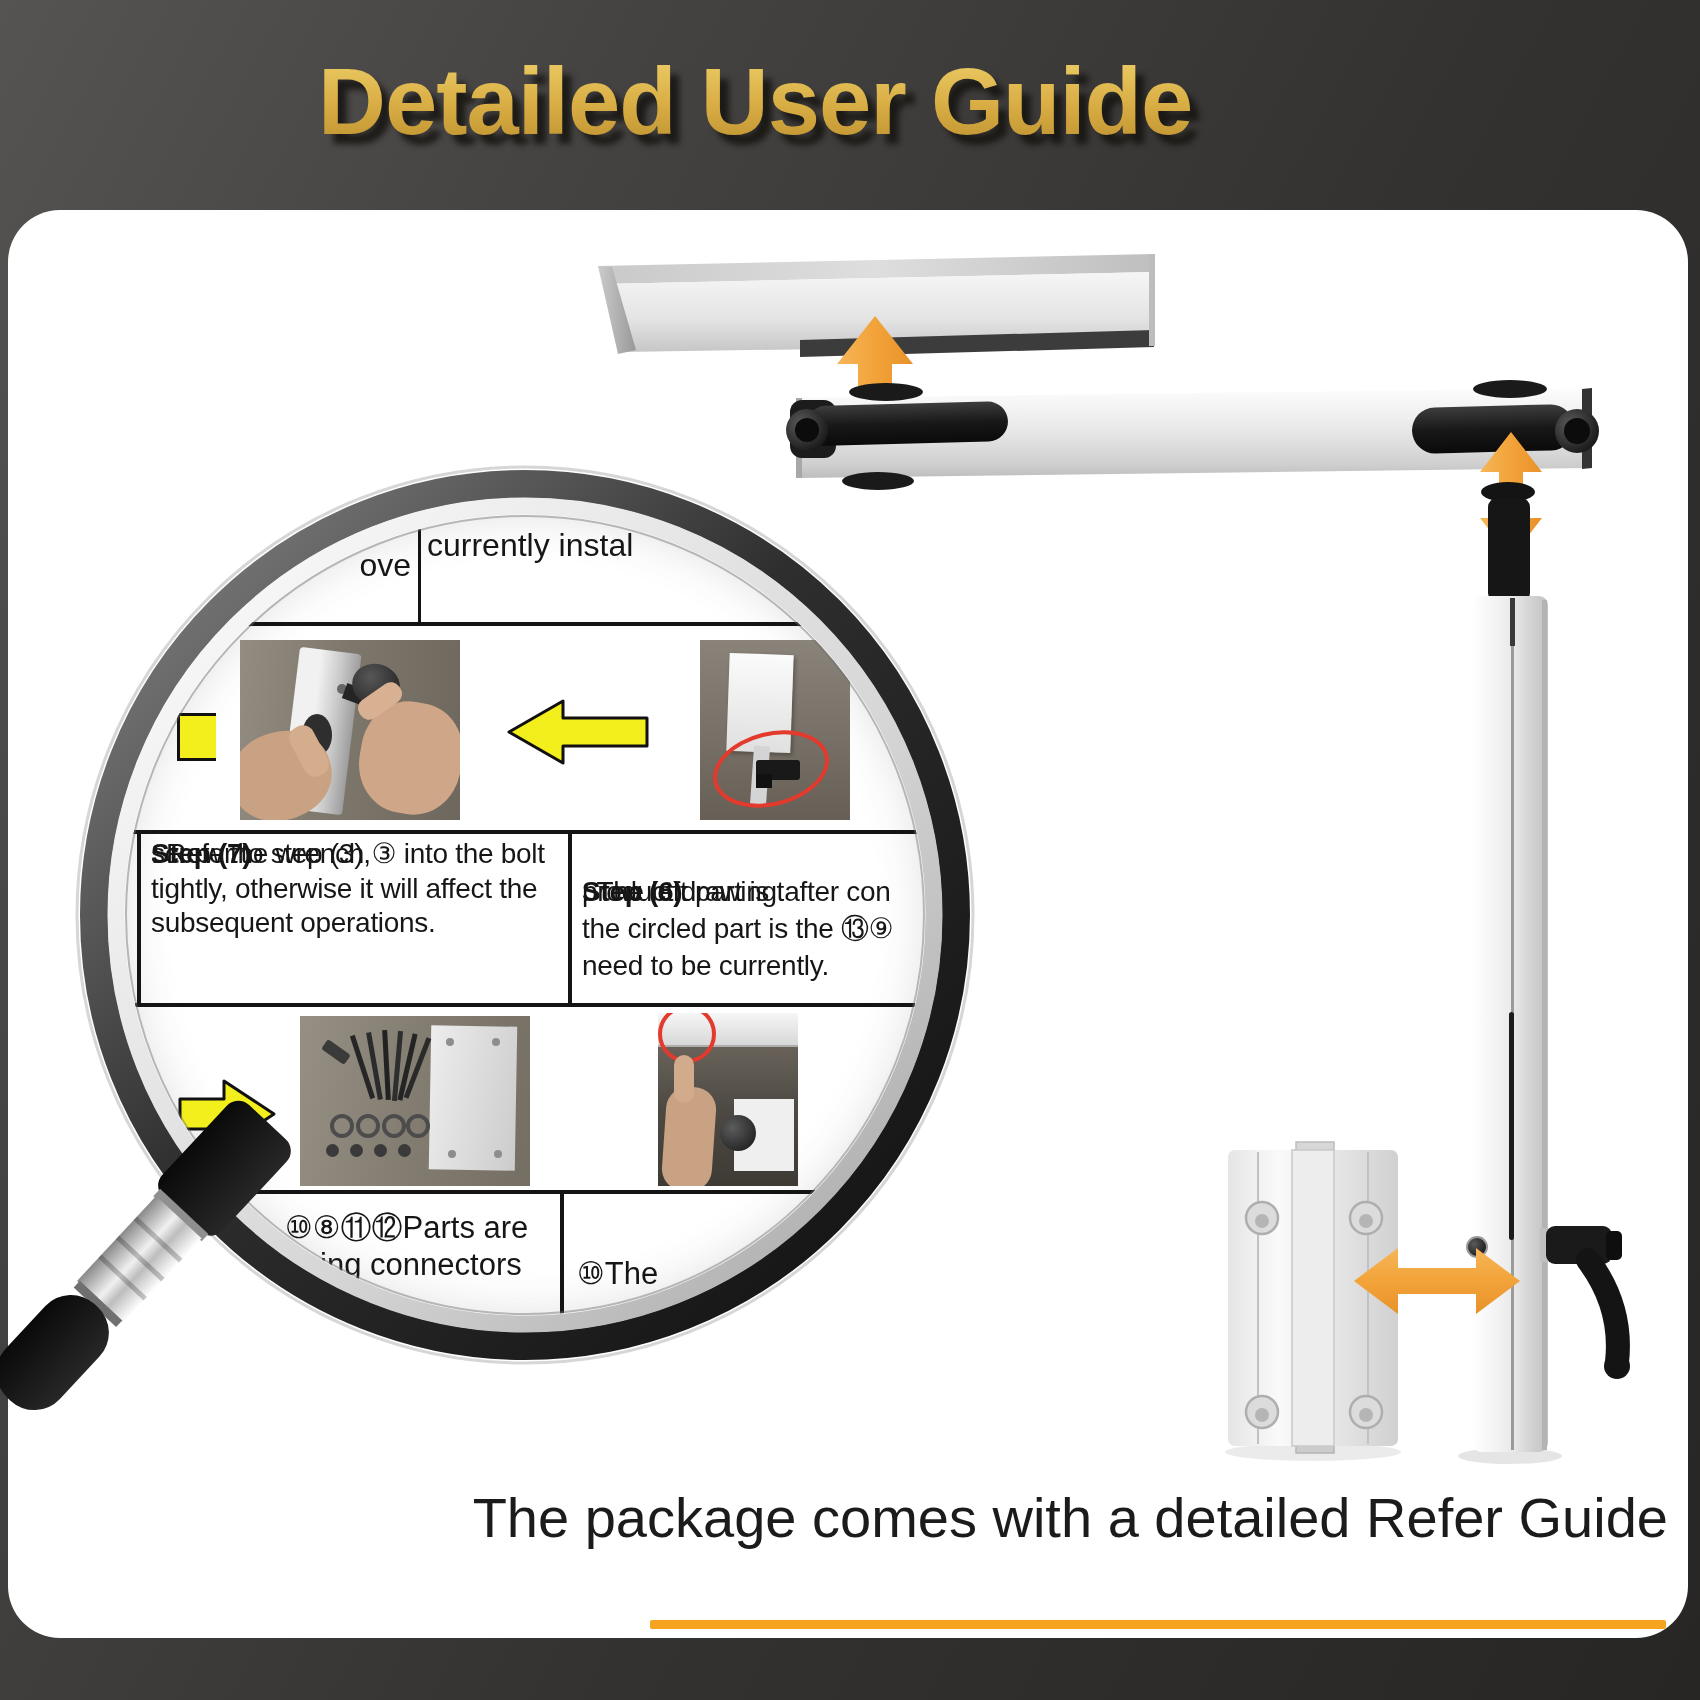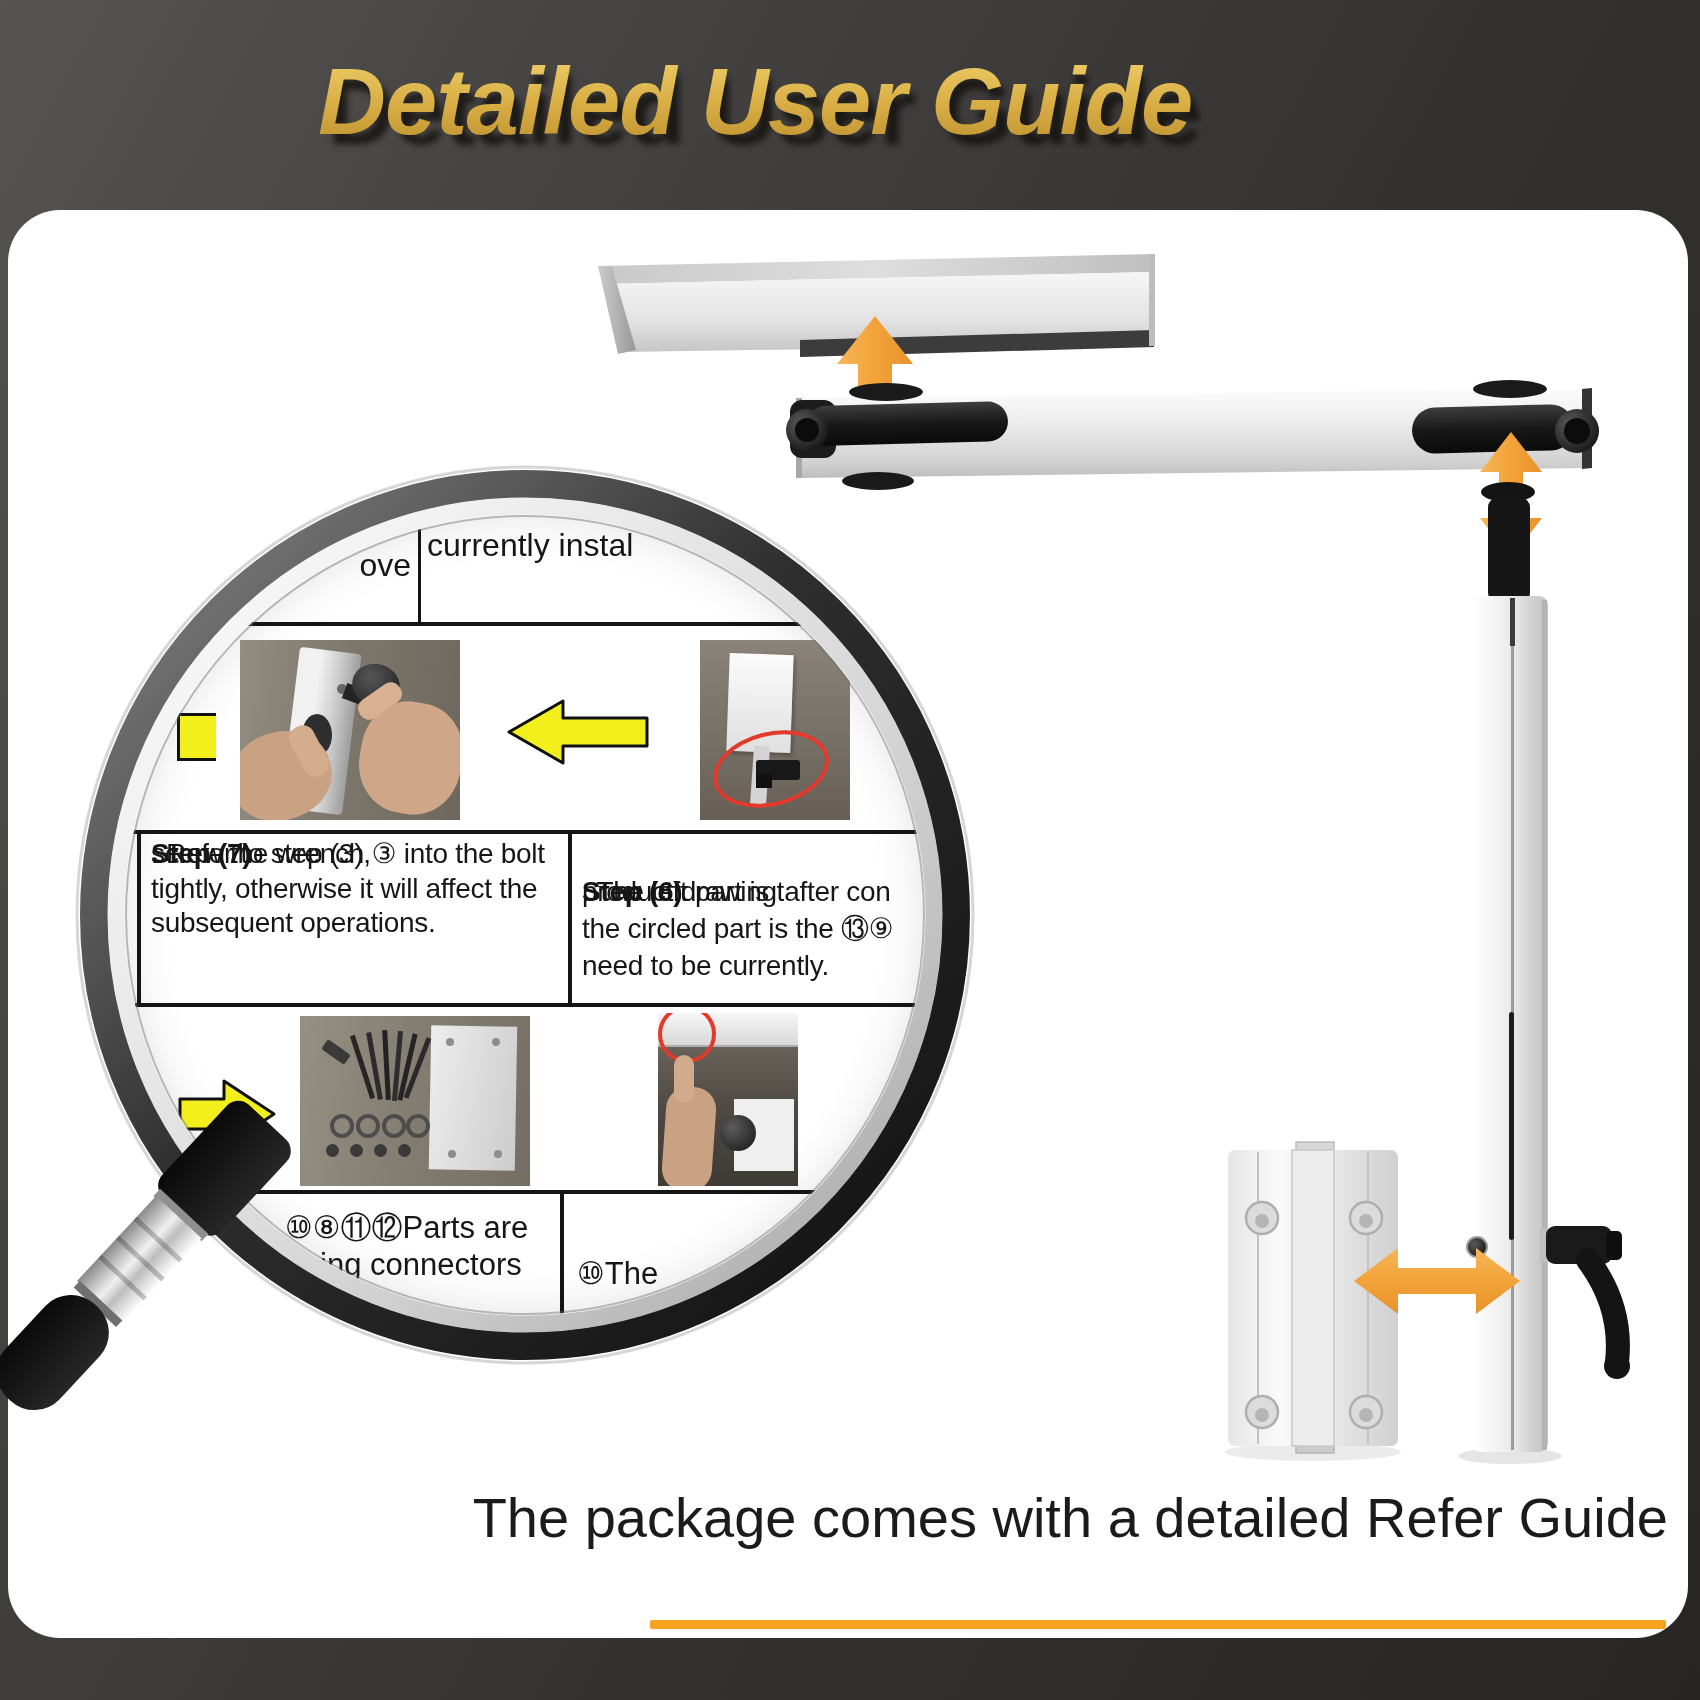--- a/index.html
+++ b/index.html
@@ -9,21 +9,21 @@
     font-family:"Liberation Sans","DejaVu Sans",sans-serif;
   }
   .card{position:absolute;left:8px;top:210px;width:1680px;height:1428px;background:#ffffff;border-radius:52px;}
 
   
   .title-wrap{position:absolute;left:318px;top:50px;height:120px;}
   .title-txt{font-size:94px;font-weight:bold;letter-spacing:-1px;white-space:nowrap;line-height:1.1;}
   .title-shadow{position:absolute;left:9px;top:10px;color:#15130f;filter:blur(3px);opacity:.85;}
   .title-fill{position:absolute;left:0;top:0;
     background:linear-gradient(180deg,#efd06a 0%,#d9ae45 52%,#bb8f2d 100%);
-    -webkit-background-clip:text;background-clip:text;color:transparent;font-style:italic;}
+    -webkit-background-clip:text;background-clip:text;color:transparent;}
 
   
   .caption{position:absolute;right:32px;top:1482px;text-align:right;color:#1b1b1b;
     font-size:56px;line-height:71px;white-space:nowrap;}
   .underline{position:absolute;left:650px;top:1620px;width:1016px;height:9px;background:#F6A41F;border-radius:2px;}
 
   
   .lens{position:absolute;left:125px;top:515px;width:800px;height:800px;border-radius:50%;
     overflow:hidden;background:#fff;box-shadow:inset 0 0 46px rgba(70,70,70,.16);}
   .lens *{position:absolute;}

